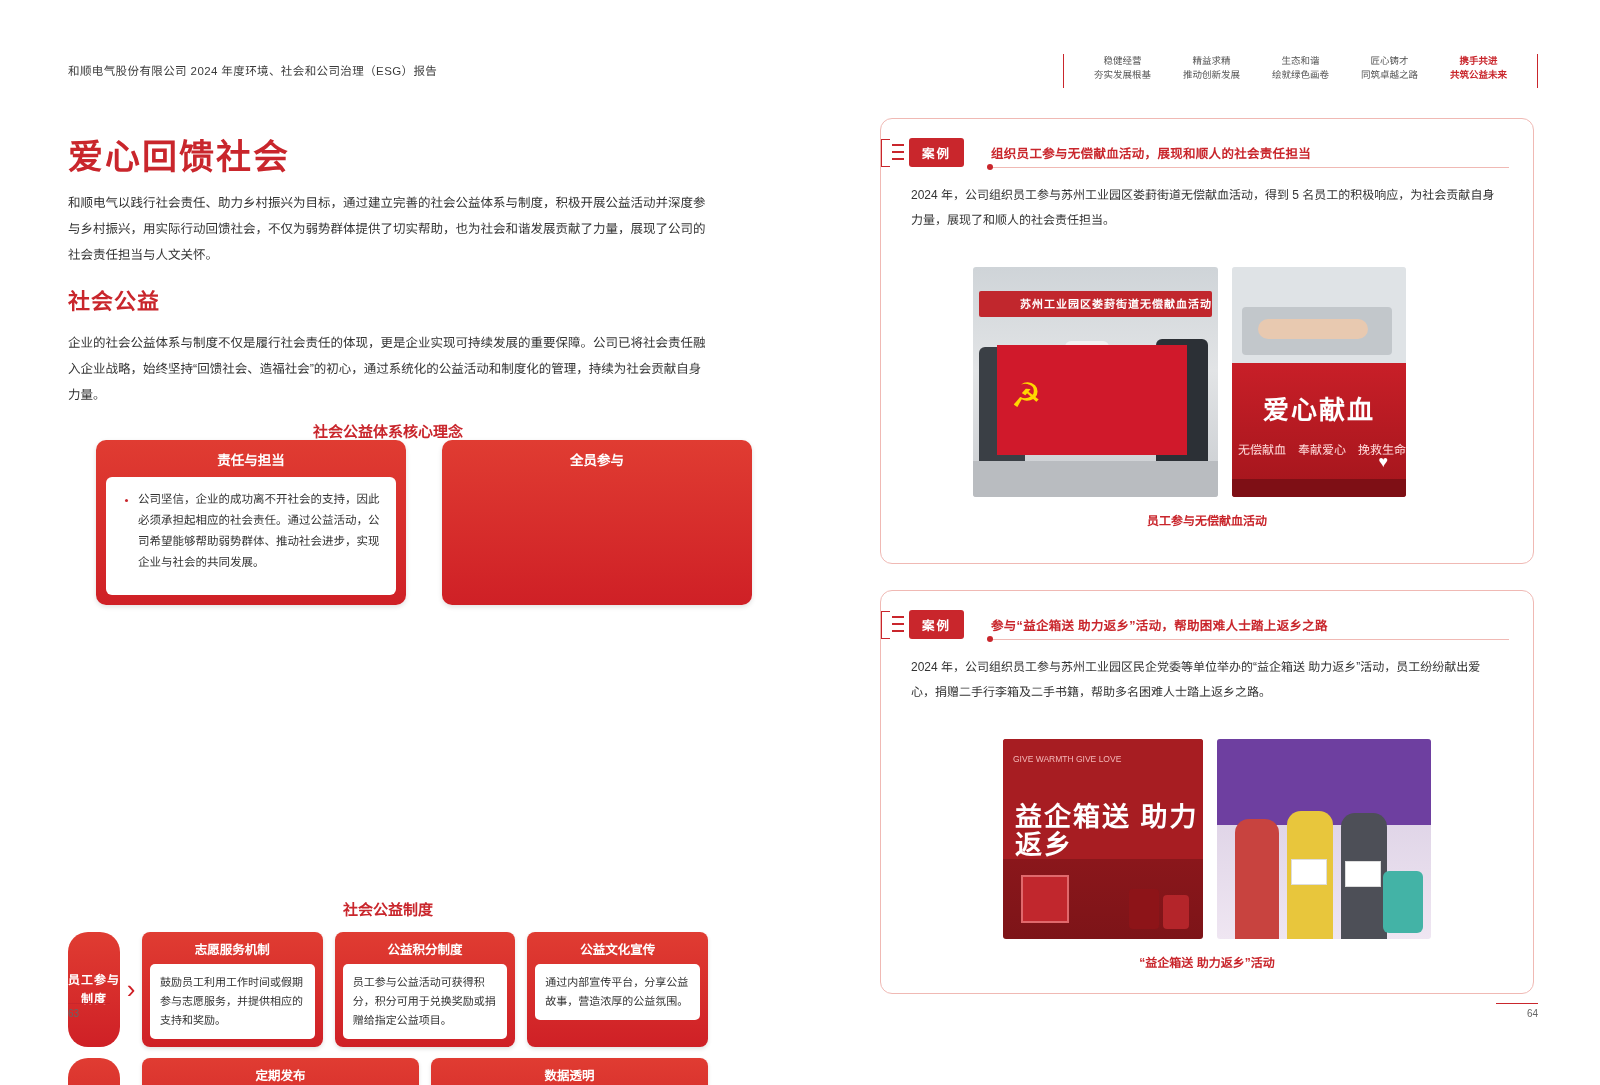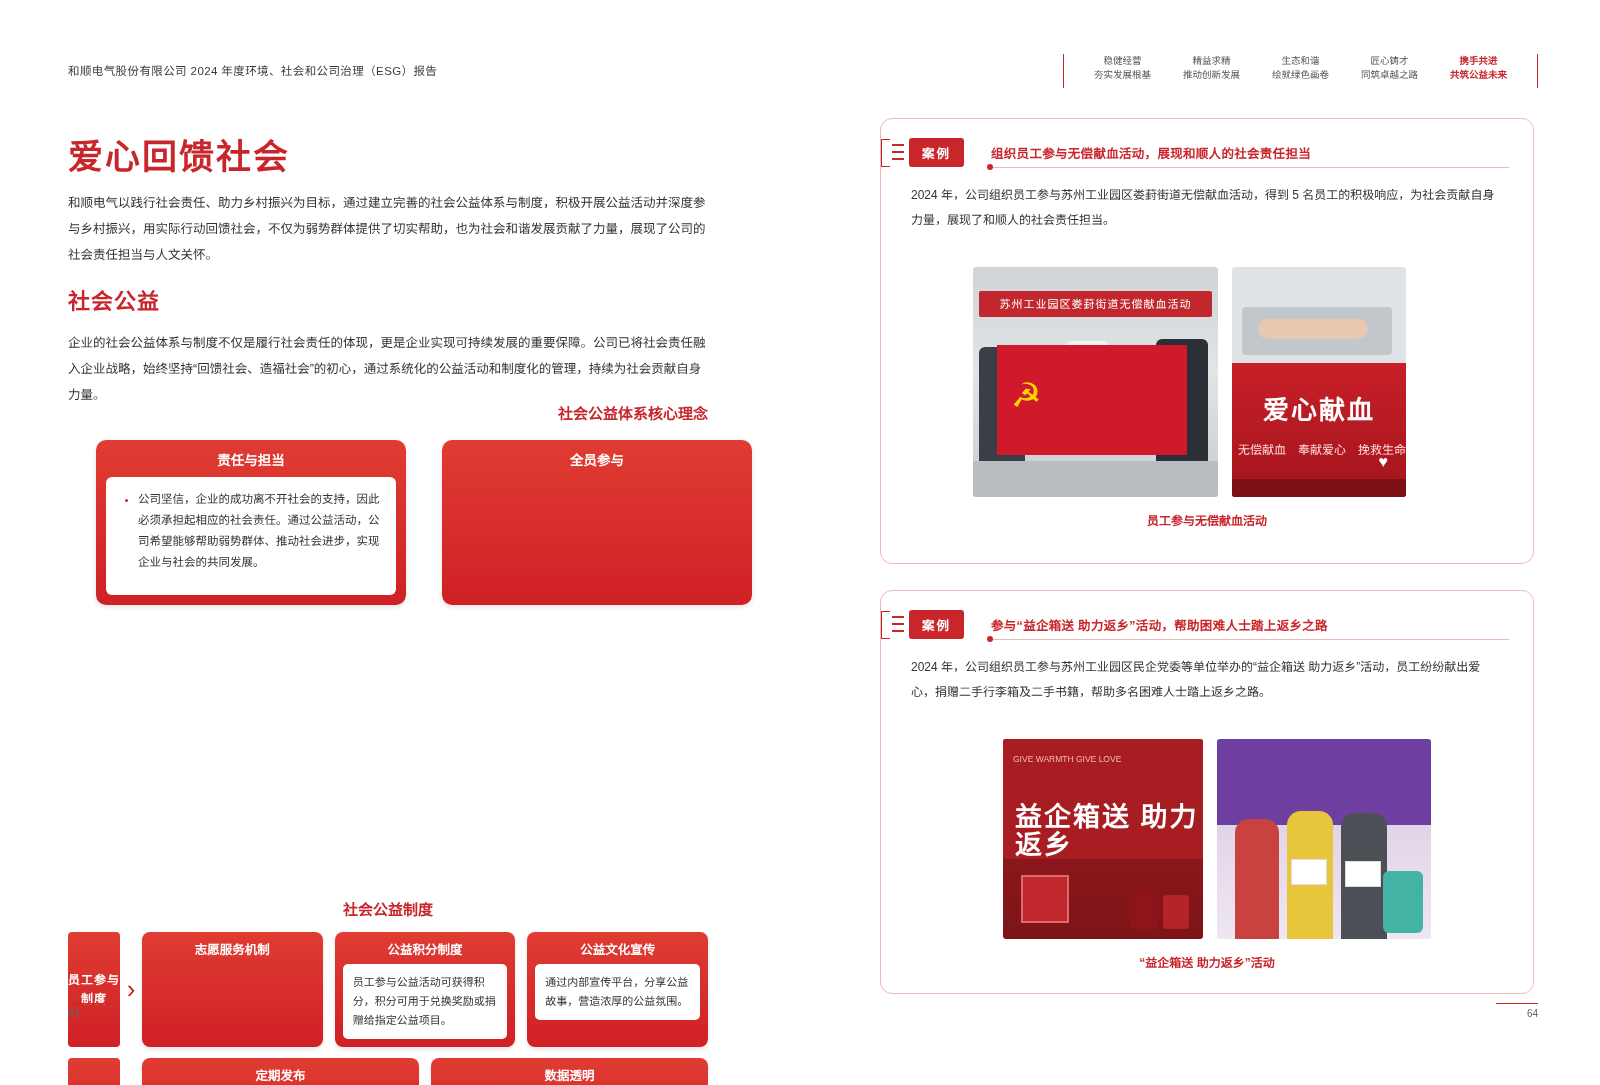--- a/index.html
+++ b/index.html
@@ -34,21 +34,21 @@
   #intro-para{left:68px;top:190px;width:640px;}
   .title-sub{
     position:absolute;left:68px;top:283px;
     font-size:22px;font-weight:bold;color:#c9262c;letter-spacing:1px;
   }
   #sub-para{left:68px;top:330px;width:640px;}
   .section-head{
     position:absolute;width:640px;left:68px;text-align:center;
     font-size:15px;font-weight:bold;color:#c9262c;
   }
-  #core-head{top:402px;text-align:right;}
+  #core-head{top:420px;}
   #sys-head{top:898px;}
   
   .core-wrap{position:absolute;left:68px;top:440px;width:724px;display:flex;gap:36px;margin-left:28px;}
   .core-card{
     width:310px;border-radius:10px;overflow:hidden;
     background:linear-gradient(180deg,#e03c32 0%,#cf2026 100%);
     padding-bottom:10px;
     box-shadow:0 2px 5px rgba(0,0,0,.12);
   }
   .core-card .ttl{
@@ -59,21 +59,21 @@
   }
   .core-card .body li{
     font-size:11.5px;line-height:21px;color:#333;
   }
   .core-card ul{margin:0;padding-left:12px;}
   .core-card li::marker{color:#c9262c;}
   
   .sys{position:absolute;left:68px;top:932px;width:640px;}
   .sys-row{display:flex;align-items:stretch;margin-bottom:11px;position:relative;}
   .sys-label{
-    width:52px;min-height:100px;border-radius:4px;
+    width:52px;min-height:100px;border-radius:20px;
     background:linear-gradient(180deg,#e03c32,#cf2026);
     color:#fff;font-size:12px;font-weight:bold;line-height:19px;
     display:flex;align-items:center;justify-content:center;text-align:center;
     letter-spacing:1px;
   }
   .sys-arrow{
     width:22px;display:flex;align-items:center;justify-content:center;color:#cf2026;font-size:26px;
   }
   .sys-cards{display:flex;gap:12px;flex:1;}
   .sys-card{
@@ -126,21 +126,21 @@
   }
   .case-caption{
     position:absolute;left:0;right:0;text-align:center;font-size:12px;font-weight:bold;color:#c9262c;
   }
   
   .photos{position:absolute;display:flex;gap:14px;}
   .ph{border-radius:3px;overflow:hidden;position:relative;}
   
   .p1a{width:245px;height:230px;background:linear-gradient(180deg,#cfd4d8 0%,#e2e4e6 45%,#c9ccd0 100%);}
   .p1a .banner{position:absolute;left:6px;top:24px;right:6px;height:26px;background:#c1272d;border-radius:2px;}
-  .p1a .banner span{color:#fff;font-size:11px;font-weight:normal;display:block;text-align:center;line-height:26px;letter-spacing:1px;}
+  .p1a .banner span{color:#fff;font-size:11px;font-weight:bold;display:block;text-align:right;line-height:26px;letter-spacing:1px;}
   .p1a .flag{position:absolute;left:24px;bottom:42px;width:190px;height:110px;background:#d0192b;}
   .p1a .hammer{position:absolute;left:38px;bottom:82px;width:56px;height:40px;color:#ffd700;font-size:34px;line-height:40px;}
   .p1a .p1{position:absolute;left:6px;bottom:0;width:46px;height:150px;background:#3a3f45;border-radius:6px 6px 0 0;}
   .p1a .p2{position:absolute;right:10px;bottom:0;width:52px;height:158px;background:#2c3036;border-radius:6px 6px 0 0;}
   .p1a .p3{position:absolute;left:92px;bottom:96px;width:44px;height:60px;background:#f2f2f2;border-radius:6px;}
   .p1a .floor{position:absolute;left:0;bottom:0;right:0;height:36px;background:#b9bcc0;}
   
   .p1b{width:174px;height:230px;background:#f2f2f4;}
   .p1b .top{position:absolute;left:0;top:0;right:0;height:96px;background:#dfe3e6;}
   .p1b .bed{position:absolute;left:10px;top:40px;width:150px;height:48px;background:#c2c7cb;border-radius:4px;}
@@ -227,20 +227,21 @@
   <div class="section-head" id="sys-head">社会公益制度</div>
 
   <div class="sys">
 
     <div class="sys-row">
       <div class="sys-label">员工参与制度</div>
       <div class="sys-arrow">›</div>
       <div class="sys-cards">
         <div class="sys-card">
           <div class="ttl">志愿服务机制</div>
+          <div class="body">鼓励员工利用工作时间或假期参与志愿服务，并提供相应的支持和奖励。</div>
         </div>
         <div class="sys-card">
           <div class="ttl">公益积分制度</div>
           <div class="body">员工参与公益活动可获得积分，积分可用于兑换奖励或捐赠给指定公益项目。</div>
         </div>
         <div class="sys-card">
           <div class="ttl">公益文化宣传</div>
           <div class="body">通过内部宣传平台，分享公益故事，营造浓厚的公益氛围。</div>
         </div>
       </div>

